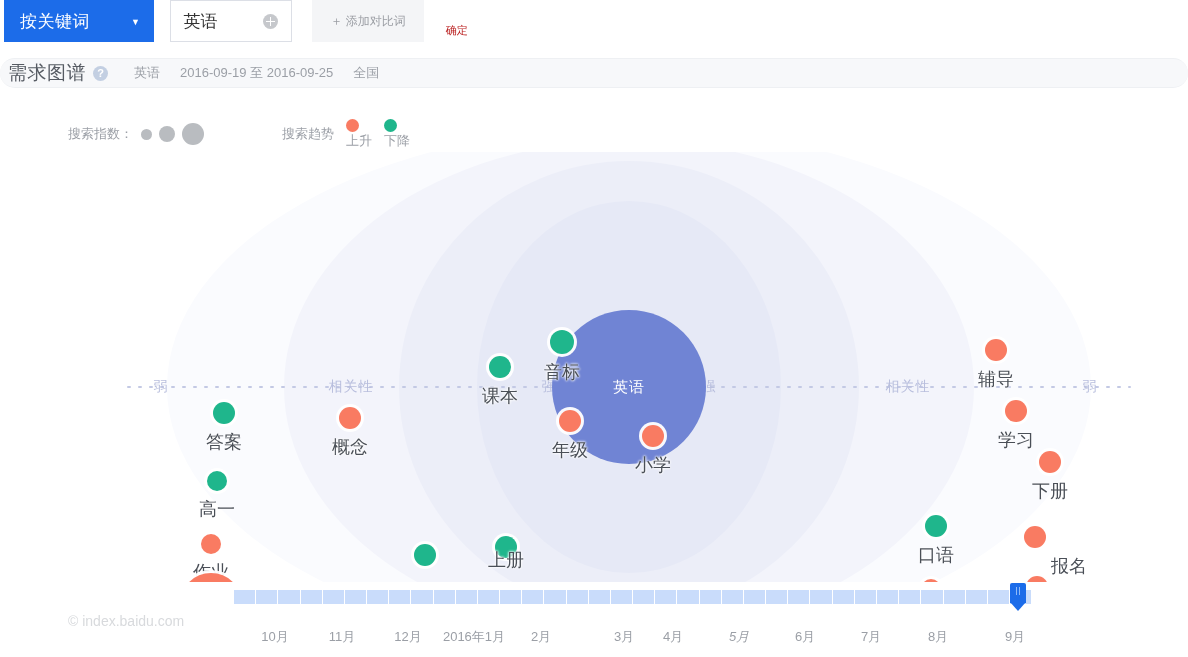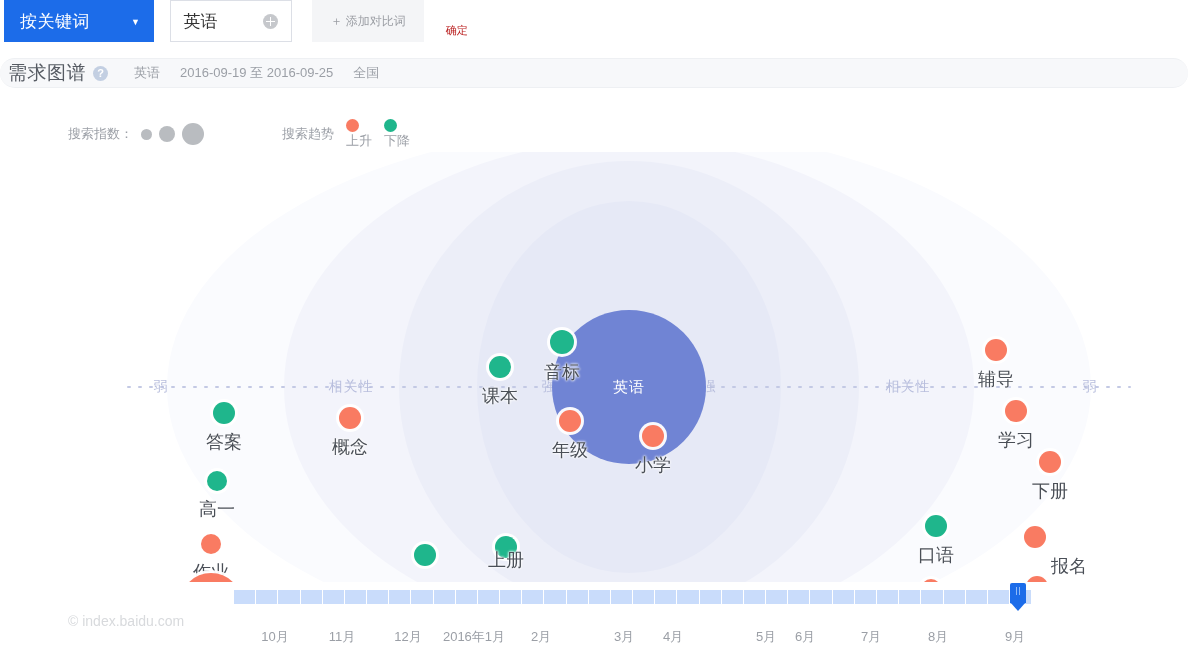--- a/index.html
+++ b/index.html
@@ -425,21 +425,21 @@
     <div class="tip"></div>
   </div>
   <div class="ticks" id="ticks">
       <div class="tick" style="left: 275px;">10月</div>
       <div class="tick" style="left: 342px;">11月</div>
       <div class="tick" style="left: 408px;">12月</div>
       <div class="tick" style="left: 474px;">2016年1月</div>
       <div class="tick" style="left: 541px;">2月</div>
       <div class="tick" style="left: 624px; text-align: right;">3月</div>
       <div class="tick" style="left: 673px;">4月</div>
-      <div class="tick" style="left: 766px;">5月</div>
+      <div class="tick" style="left: 739px; font-style: italic;">5月</div>
       <div class="tick" style="left: 805px;">6月</div>
       <div class="tick" style="left: 871px;">7月</div>
       <div class="tick" style="left: 938px;">8月</div>
       <div class="tick" style="left: 1015px;">9月</div>
     </div>
 </div>
 
 <div class="copyright">© index.baidu.com</div>
 
 </body></html>

